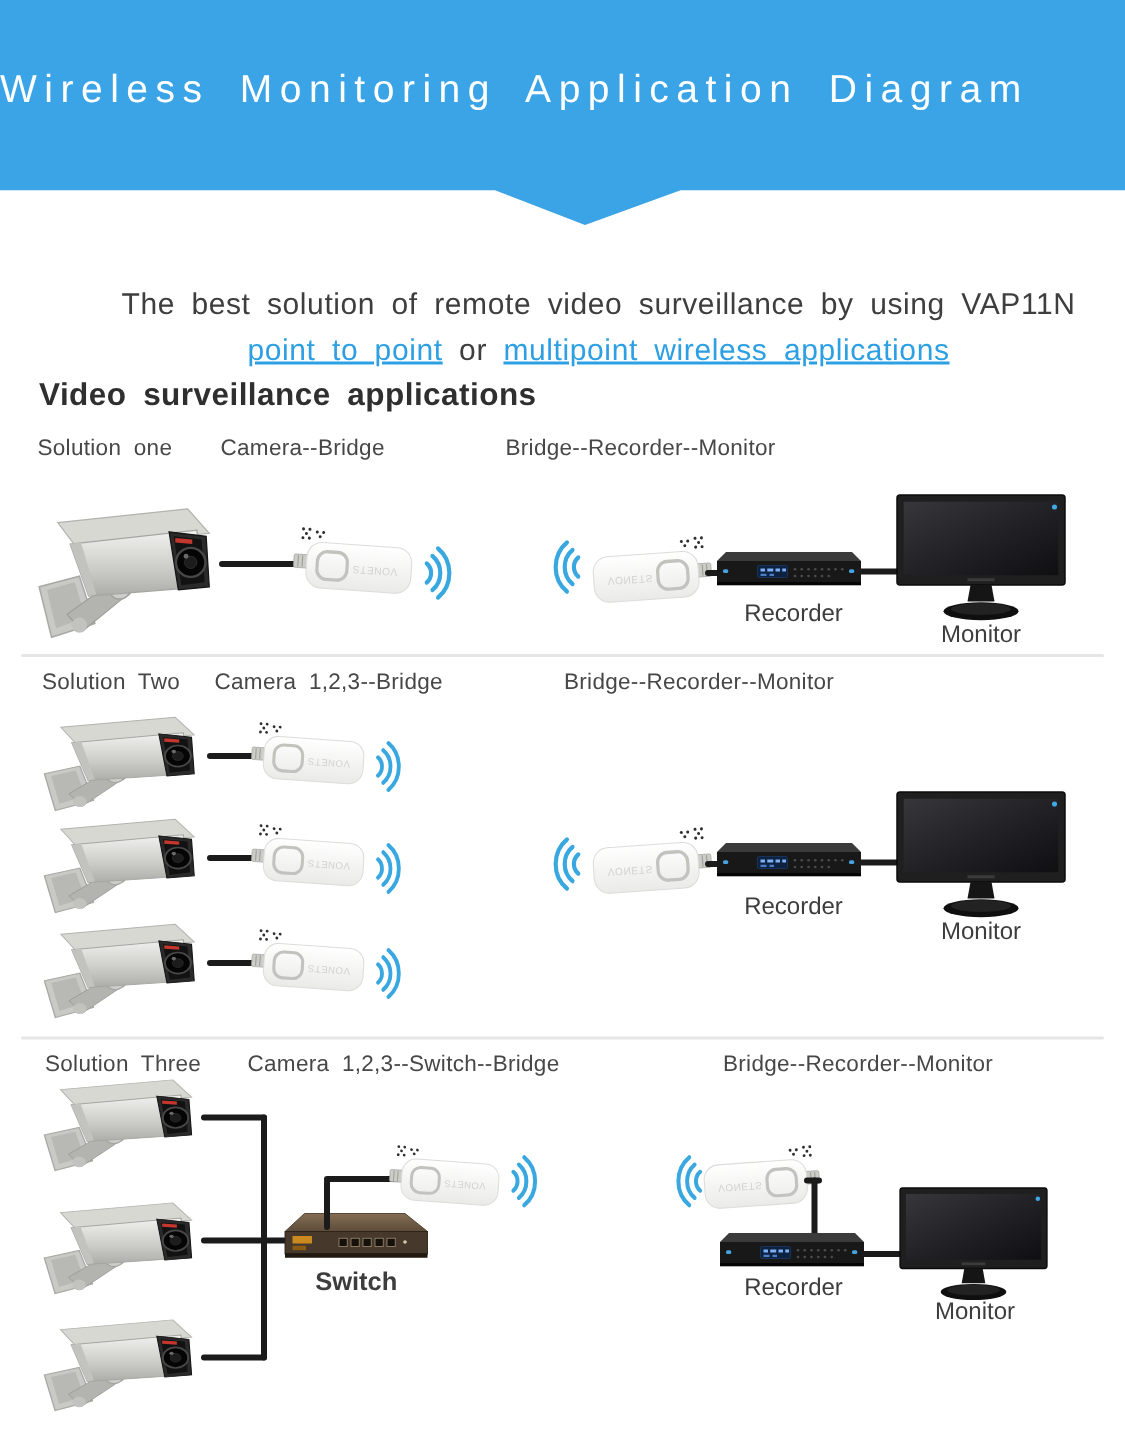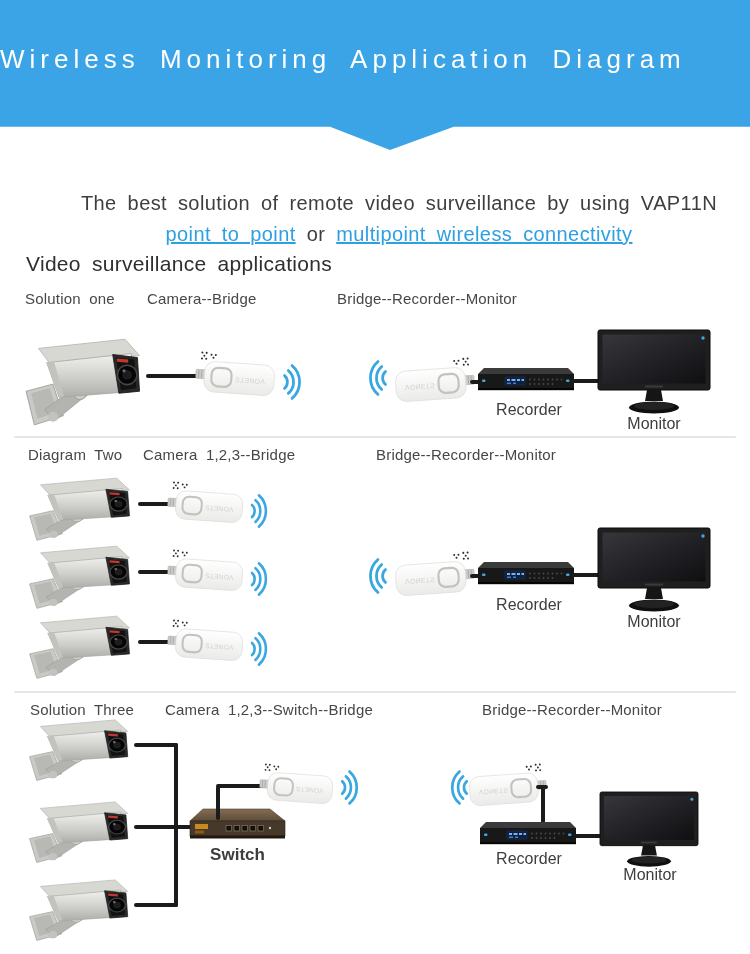--- a/index.html
+++ b/index.html
@@ -19,21 +19,21 @@
 
   
   .intro-line{position:absolute;left:0;width:100%;text-align:center;color:var(--text-dark);
     font-size:20px;letter-spacing:.4px;word-spacing:5px;white-space:nowrap;padding-left:24px;}
   #intro1{top:172px;}
   #intro2{top:203px;}
   .blue{color:var(--accent-blue);text-decoration:underline;}
 
   
   .heading{position:absolute;left:26px;top:252px;font-size:21px;color:#2f2f2f;
-    letter-spacing:.3px;word-spacing:5px;margin:0;font-weight:400;}
+    letter-spacing:.3px;word-spacing:5px;margin:0;font-weight:700;}
   .slabel{position:absolute;font-size:15px;color:#474747;letter-spacing:.2px;word-spacing:4px;white-space:nowrap;}
   .dev-label{position:absolute;font-size:16px;color:#3d3d3d;text-align:center;white-space:nowrap;}
   .dev-label.big{font-size:17px;font-weight:bold;}
 
   
   .divider{position:absolute;left:14px;width:722px;height:2px;background:var(--divider-gray);border-radius:2px;}
   .cable{position:absolute;background:var(--cable-black);border-radius:2px;}
   .dev{position:absolute;overflow:visible;}
   .tilt{transform:rotate(4deg);}
   .flip{transform:scaleX(-1);}
@@ -166,21 +166,21 @@
         <circle cx="80" cy="22" r="1.2" fill="#d8c9a8"></circle>
       </g>
     </defs>
   </svg>
 
   <header class="banner">
     <div class="banner-title">Wireless Monitoring Application Diagram</div>
   </header>
 
   <p class="intro-line" id="intro1">The best solution of remote video surveillance by using VAP11N</p>
-  <p class="intro-line" id="intro2"><span class="blue">point to point</span> <span>or</span> <span class="blue">multipoint wireless connectivity</span></p>
+  <p class="intro-line" id="intro2"><span class="blue">point to point</span> <span>or</span> <span class="blue">multipoint wireless applications</span></p>
 
   <h2 class="heading">Video surveillance applications</h2>
 
   <div class="slabel" style="left:25px;top:290px">Solution one</div>
   <div class="slabel" style="left:147px;top:290px">Camera--Bridge</div>
   <div class="slabel" style="left:337px;top:290px">Bridge--Recorder--Monitor</div>
 
   <svg class="dev" style="left:22px;top:328px;width:134px;height:102px" viewBox="0 0 130 100" preserveAspectRatio="none">
       <use href="#sym-camera"></use>
     </svg>
@@ -204,21 +204,21 @@
     </svg>
   <div class="cable" style="left:570px;top:379px;width:32px;height:4px"></div>
   <svg class="dev" style="left:598px;top:330px;width:112px;height:85px" viewBox="0 0 112 85" preserveAspectRatio="none">
       <use href="#sym-monitor"></use>
     </svg>
   <div class="dev-label" style="left:484px;top:401px;width:90px">Recorder</div>
   <div class="dev-label" style="left:600px;top:415px;width:108px">Monitor</div>
 
   <div class="divider" style="top:436px"></div>
 
-  <div class="slabel" style="left:28px;top:446px">Diagram Two</div>
+  <div class="slabel" style="left:28px;top:446px">Solution Two</div>
   <div class="slabel" style="left:143px;top:446px">Camera 1,2,3--Bridge</div>
   <div class="slabel" style="left:376px;top:446px">Bridge--Recorder--Monitor</div>
 
   <svg class="dev" style="left:26px;top:470px;width:118px;height:74px" viewBox="0 0 130 100" preserveAspectRatio="none">
       <use href="#sym-camera"></use>
     </svg>
   <div class="cable" style="left:138px;top:502px;width:36px;height:4px"></div>
   <svg class="dev tilt" style="left:168px;top:482px;width:76px;height:40px" viewBox="0 0 112 58" preserveAspectRatio="none">
       <use href="#sym-bridge"></use>
     </svg>

